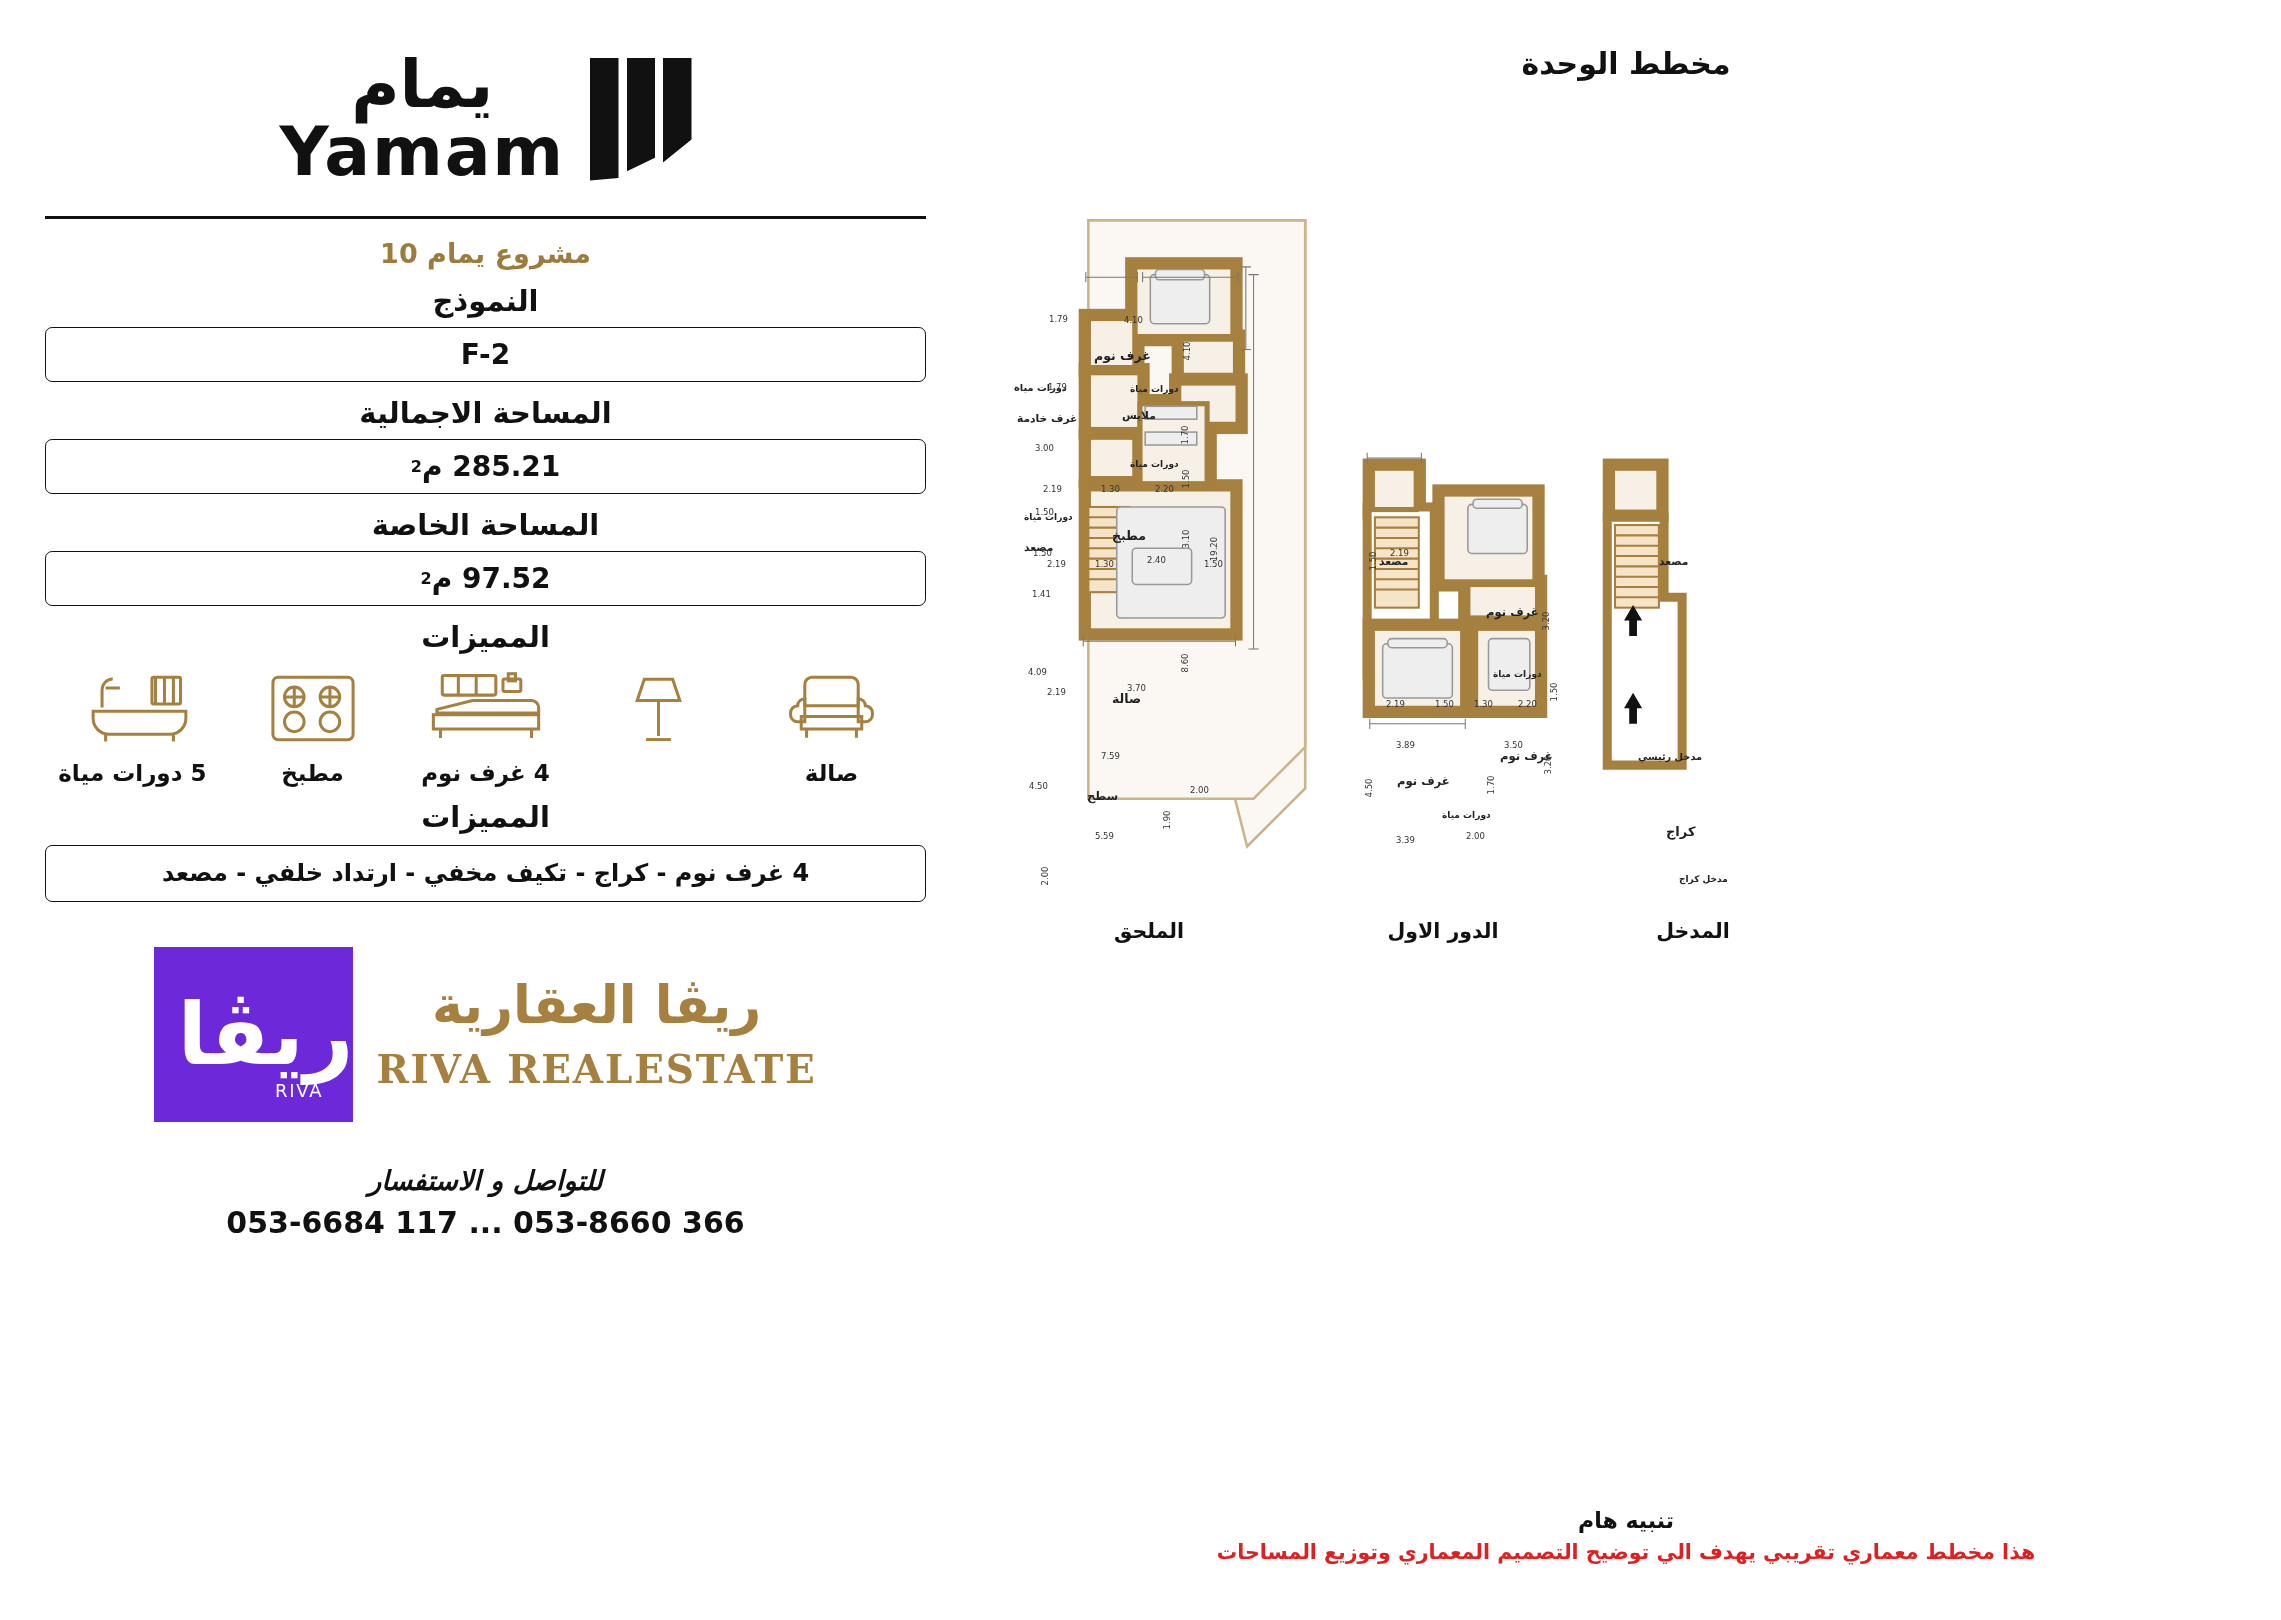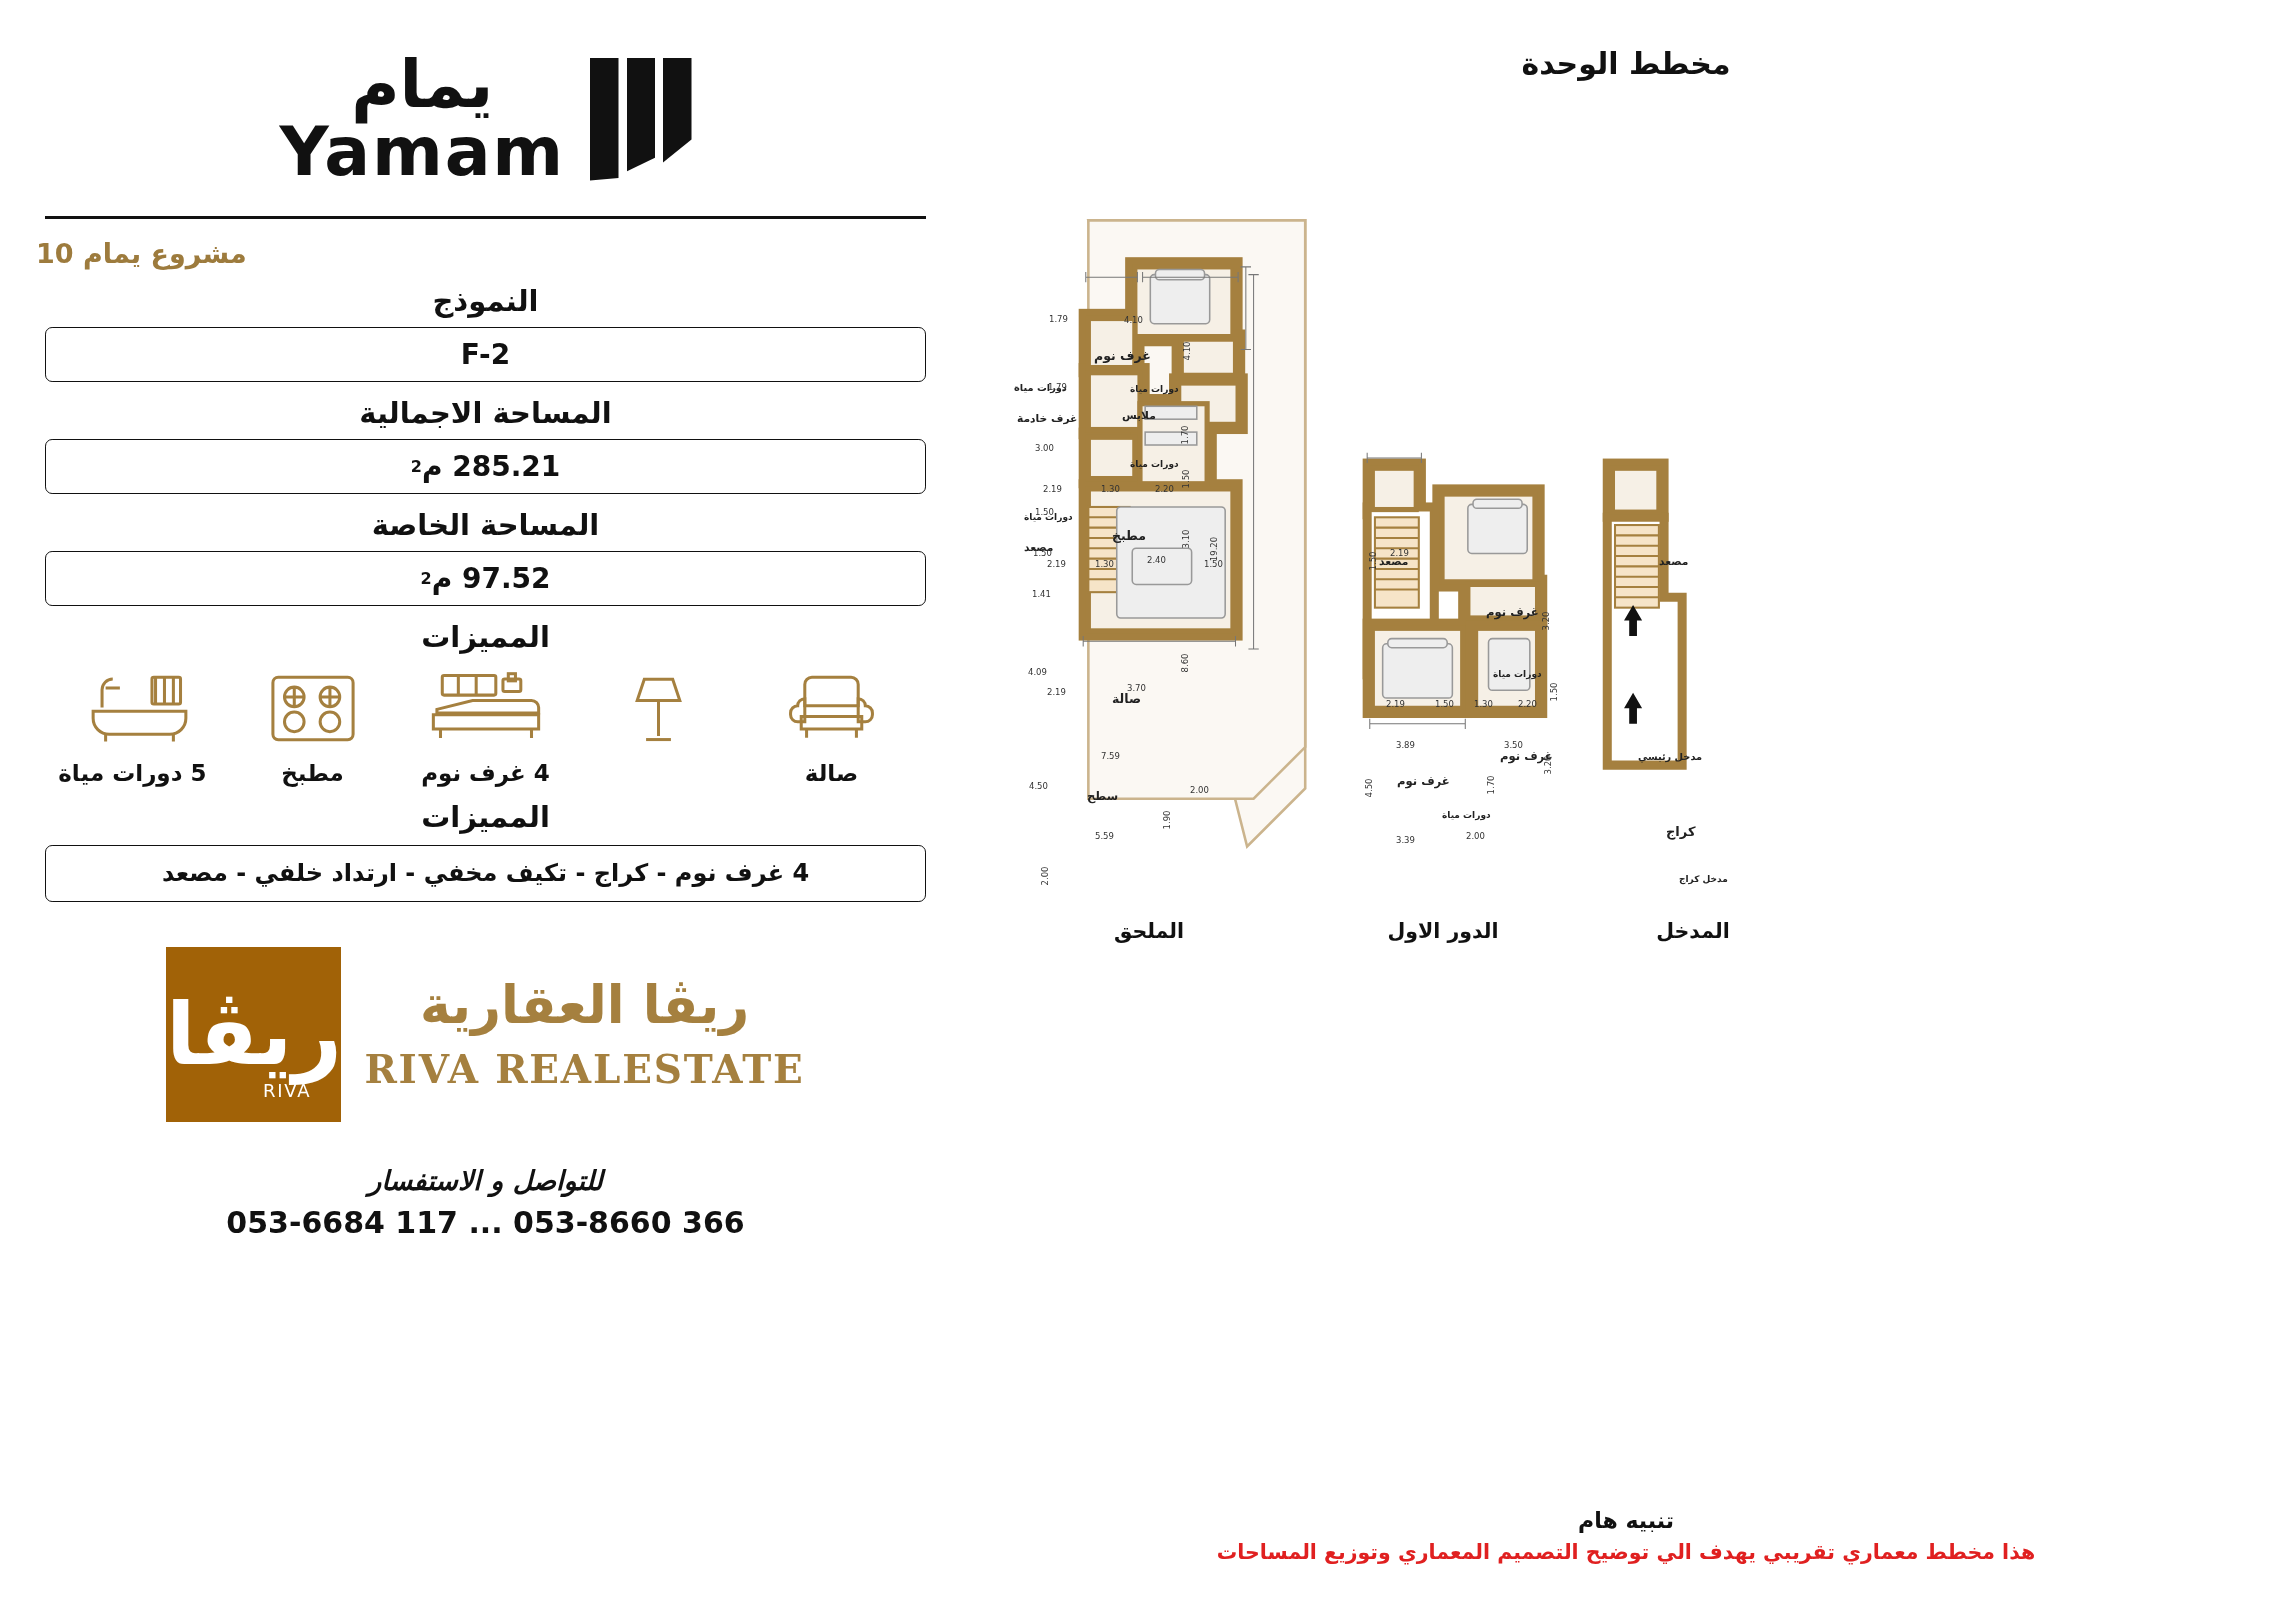--- a/index.html
+++ b/index.html
@@ -67,21 +67,21 @@
   .logo-mark .m1 { clip-path: polygon(0 0, 100% 0, 100% 78%, 0 100%); height: 105px;}
   .logo-mark .m2 { clip-path: polygon(0 0, 100% 0, 100% 88%, 0 100%); height: 114px;}
   .logo-mark .m3 { clip-path: polygon(0 0, 100% 0, 100% 98%, 0 100%); height: 123px;}
 
   .hr-gold {
     height: 2.7px;
     background: #111;
     margin: 30px 9px 0 9px;
   }
   .project-title {
-    text-align: left;
+    text-align: center;
     color: #9d7b3d;
     font-size: 27px;
     font-weight: bold;
     margin-top: 19.6px;
   }
   .field-label {
     text-align: center;
     font-size: 29px;
     font-weight: bold;
     margin-top: 14.3px;
@@ -140,27 +140,28 @@
     display: flex;
     flex-direction: row-reverse;
     align-items: center;
     justify-content: center;
     gap: 23px;
     margin-top: 45px;
   }
   .riva-badge {
     width: 175px;
     height: 175px;
-    background: #a16207;
-    display: flex;
-    align-items: center;
+    background: #6d28d9;
+    display: flex;
+    align-items: flex-start;
     justify-content: center;
     flex-direction: column;
     color: #fff;
     position: relative;
+    padding-left: 24px;
   }
   .riva-badge .glyph {
     font-size: 86px;
     font-weight: bold;
     line-height: 1;
   }
   .riva-badge .sub {
     position: absolute;
     bottom: 21.4px;
     right: 30px;

